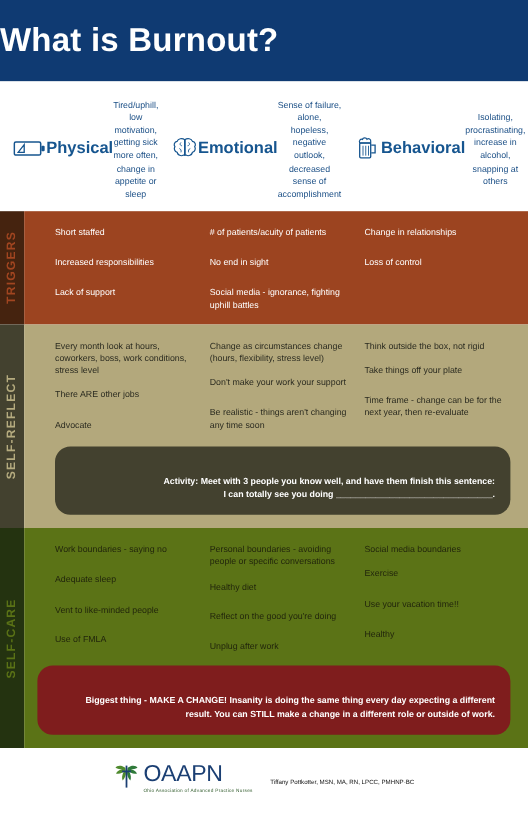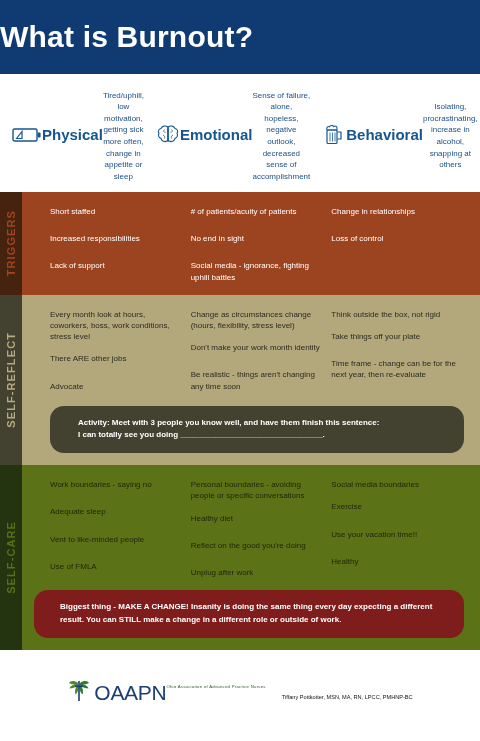--- a/index.html
+++ b/index.html
@@ -133,25 +133,26 @@
     margin-bottom: 16px;
     min-height: 11px;
   }
   .cell:last-child { margin-bottom: 0; }
 
   .cell-tall { margin-bottom: 11px; }
 
   
   .callout {
     border-radius: 14px;
-    padding: 11px 14px 11px 28px;
+    padding: 26px 14px 11px 28px;
     font-size: 8px;
     font-weight: bold;
     line-height: 1.6;
     color: #ffffff;
+    text-align: right;
   }
   .callout-reflect {
     background: #43412f;
     margin: 14px 8px 0 0;
   }
   .callout-care {
     background: #7f1d1d;
     margin: 12px 8px 0 -16px;
     padding-left: 26px;
   }
@@ -167,21 +168,21 @@
     gap: 16px;
     padding: 0 12px 6px 12px;
   }
   .logo-block {
     display: flex;
     align-items: center;
     gap: 3px;
   }
   .logo-text-block {
     display: flex;
-    flex-direction: row;
+    flex-direction: column;
     align-items: flex-start;
   }
   .logo-word {
     color: #1b3f73;
     font-size: 21px;
     font-weight: normal;
     letter-spacing: -0.3px;
     line-height: 1;
   }
   .logo-tagline {
@@ -285,21 +286,21 @@
     </div>
     <div class="band-body">
       <div class="grid">
         <div class="grid-col">
           <div class="cell cell-tall">Every month look at hours, coworkers, boss, work conditions, stress level</div>
           <div class="cell">There ARE other jobs</div>
           <div class="cell">Advocate</div>
         </div>
         <div class="grid-col">
           <div class="cell cell-tall">Change as circumstances change (hours, flexibility, stress level)</div>
-          <div class="cell">Don't make your work month identity</div>
+          <div class="cell">Don't make your work your support</div>
           <div class="cell">Be realistic - things aren't changing any time soon</div>
         </div>
         <div class="grid-col">
           <div class="cell cell-tall">Think outside the box, not rigid</div>
           <div class="cell">Take things off your plate</div>
           <div class="cell">Time frame - change can be for the next year, then re-evaluate</div>
         </div>
       </div>
       <div class="callout callout-reflect">
         <span class="callout-line">Activity: Meet with 3 people you know well, and have them finish this sentence:</span>

